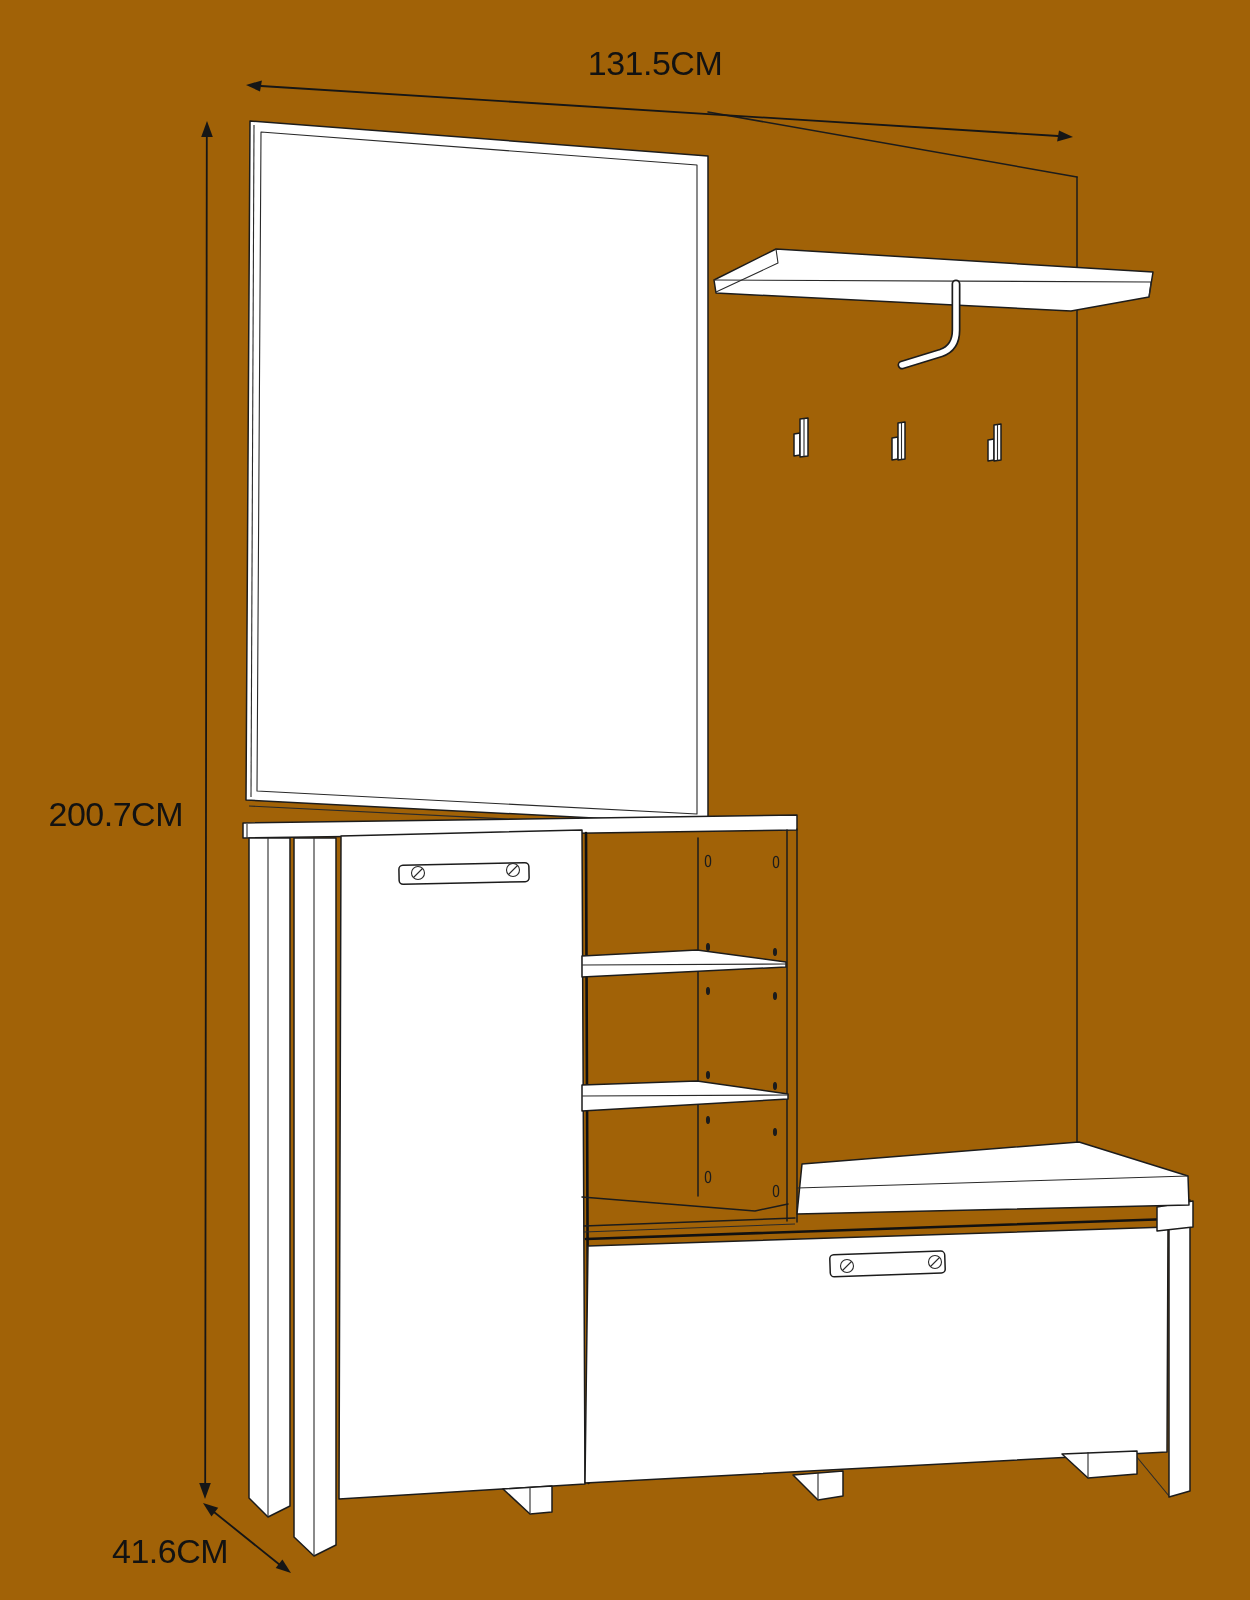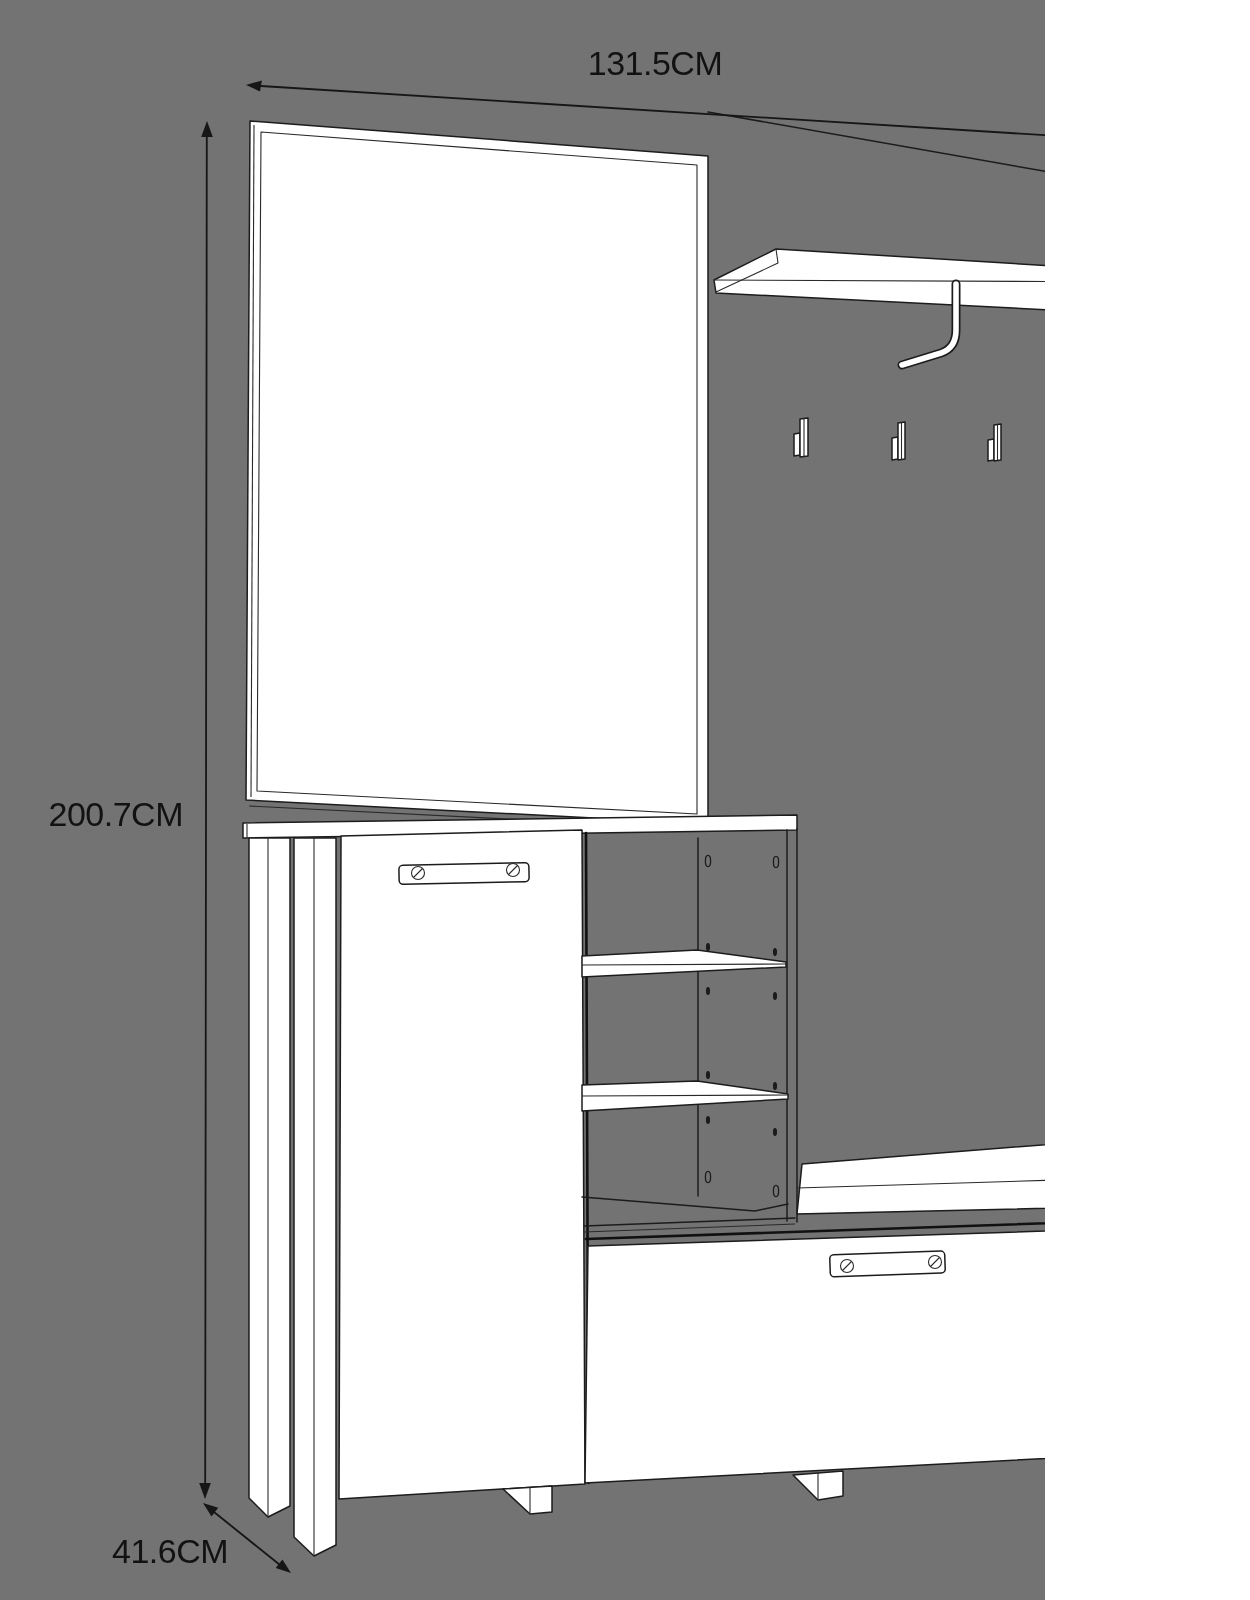--- a/index.html
+++ b/index.html
@@ -1,19 +1,19 @@
 <!DOCTYPE html>
 <html><head>
 <meta charset="utf-8">
 <style>
   html,body{margin:0;padding:0;background:#ffffff;}
   .canvas{
     position:relative;
-    width:1045px;height:1600px;
-    background:#737373;
+    width:1250px;height:1600px;
+    background:#a16207;
     font-family:"Liberation Sans", sans-serif;
     overflow:hidden;
   }
   svg{position:absolute;left:0;top:0;}
   .ln{fill:none;stroke:#1c1c1c;stroke-width:1.5;stroke-linejoin:round;stroke-linecap:round;}
   .lnthin{fill:none;stroke:#2a2a2a;stroke-width:1.1;stroke-linejoin:round;}
   .wh{fill:#ffffff;stroke:#1c1c1c;stroke-width:1.5;stroke-linejoin:round;}
   .dark{fill:none;stroke:#111111;stroke-width:2.6;stroke-linecap:round;}
   .dim{fill:none;stroke:#161616;stroke-width:1.8;stroke-linecap:round;}
   .head{fill:#161616;stroke:none;}

